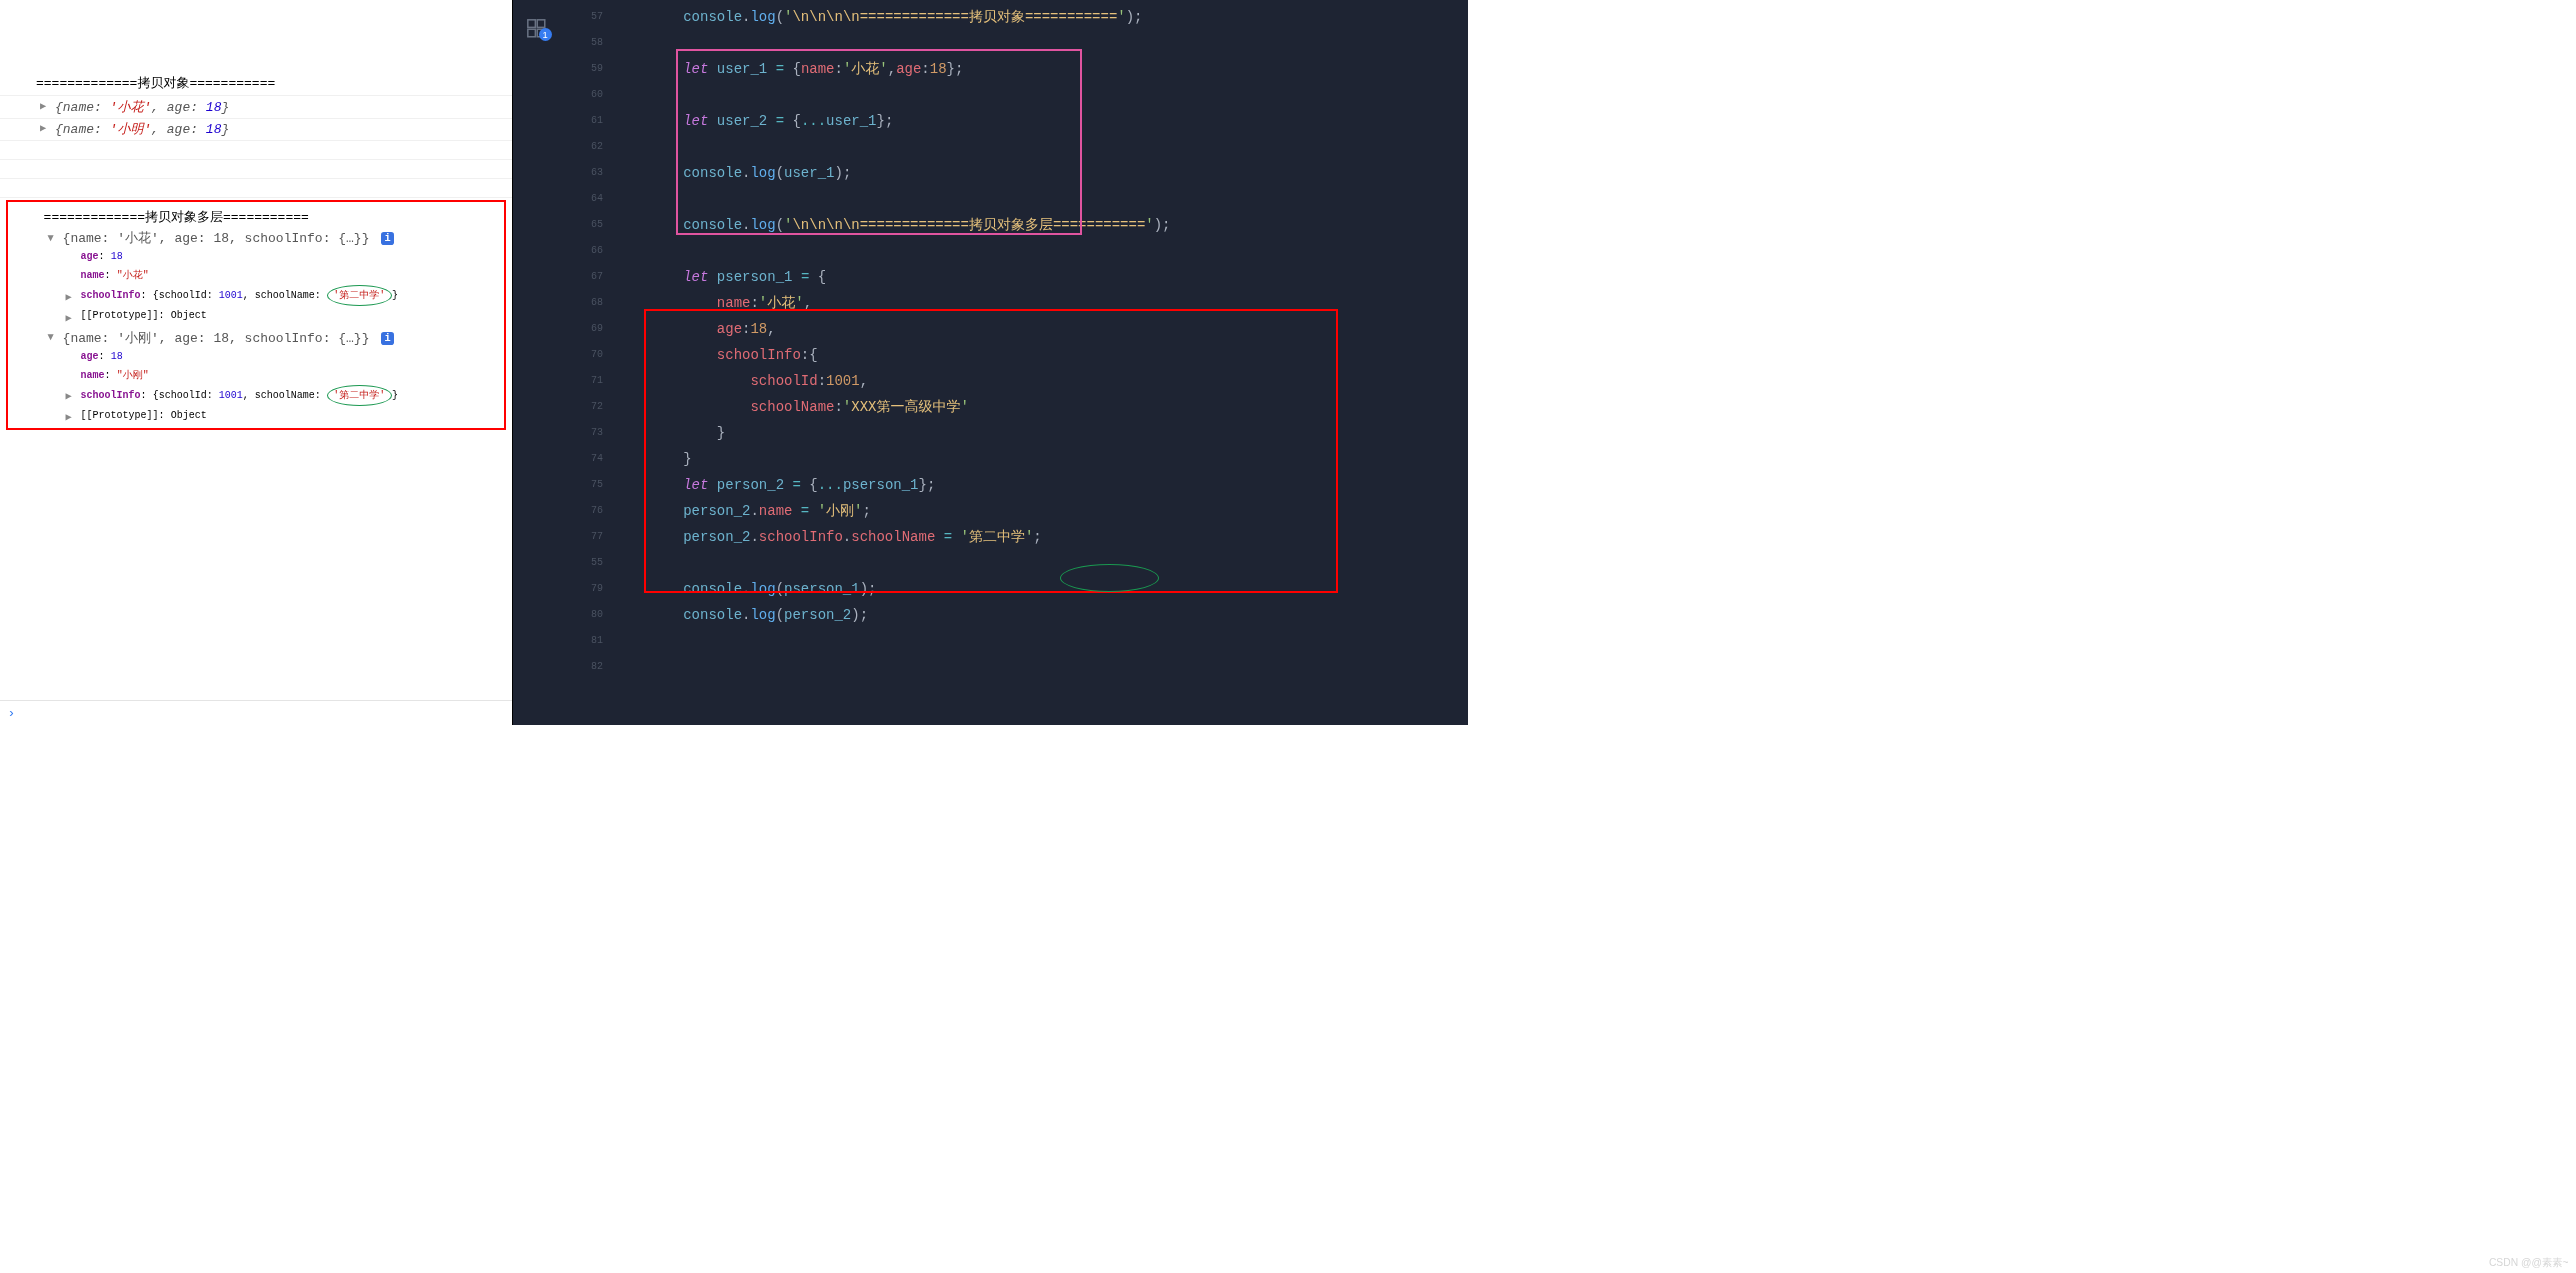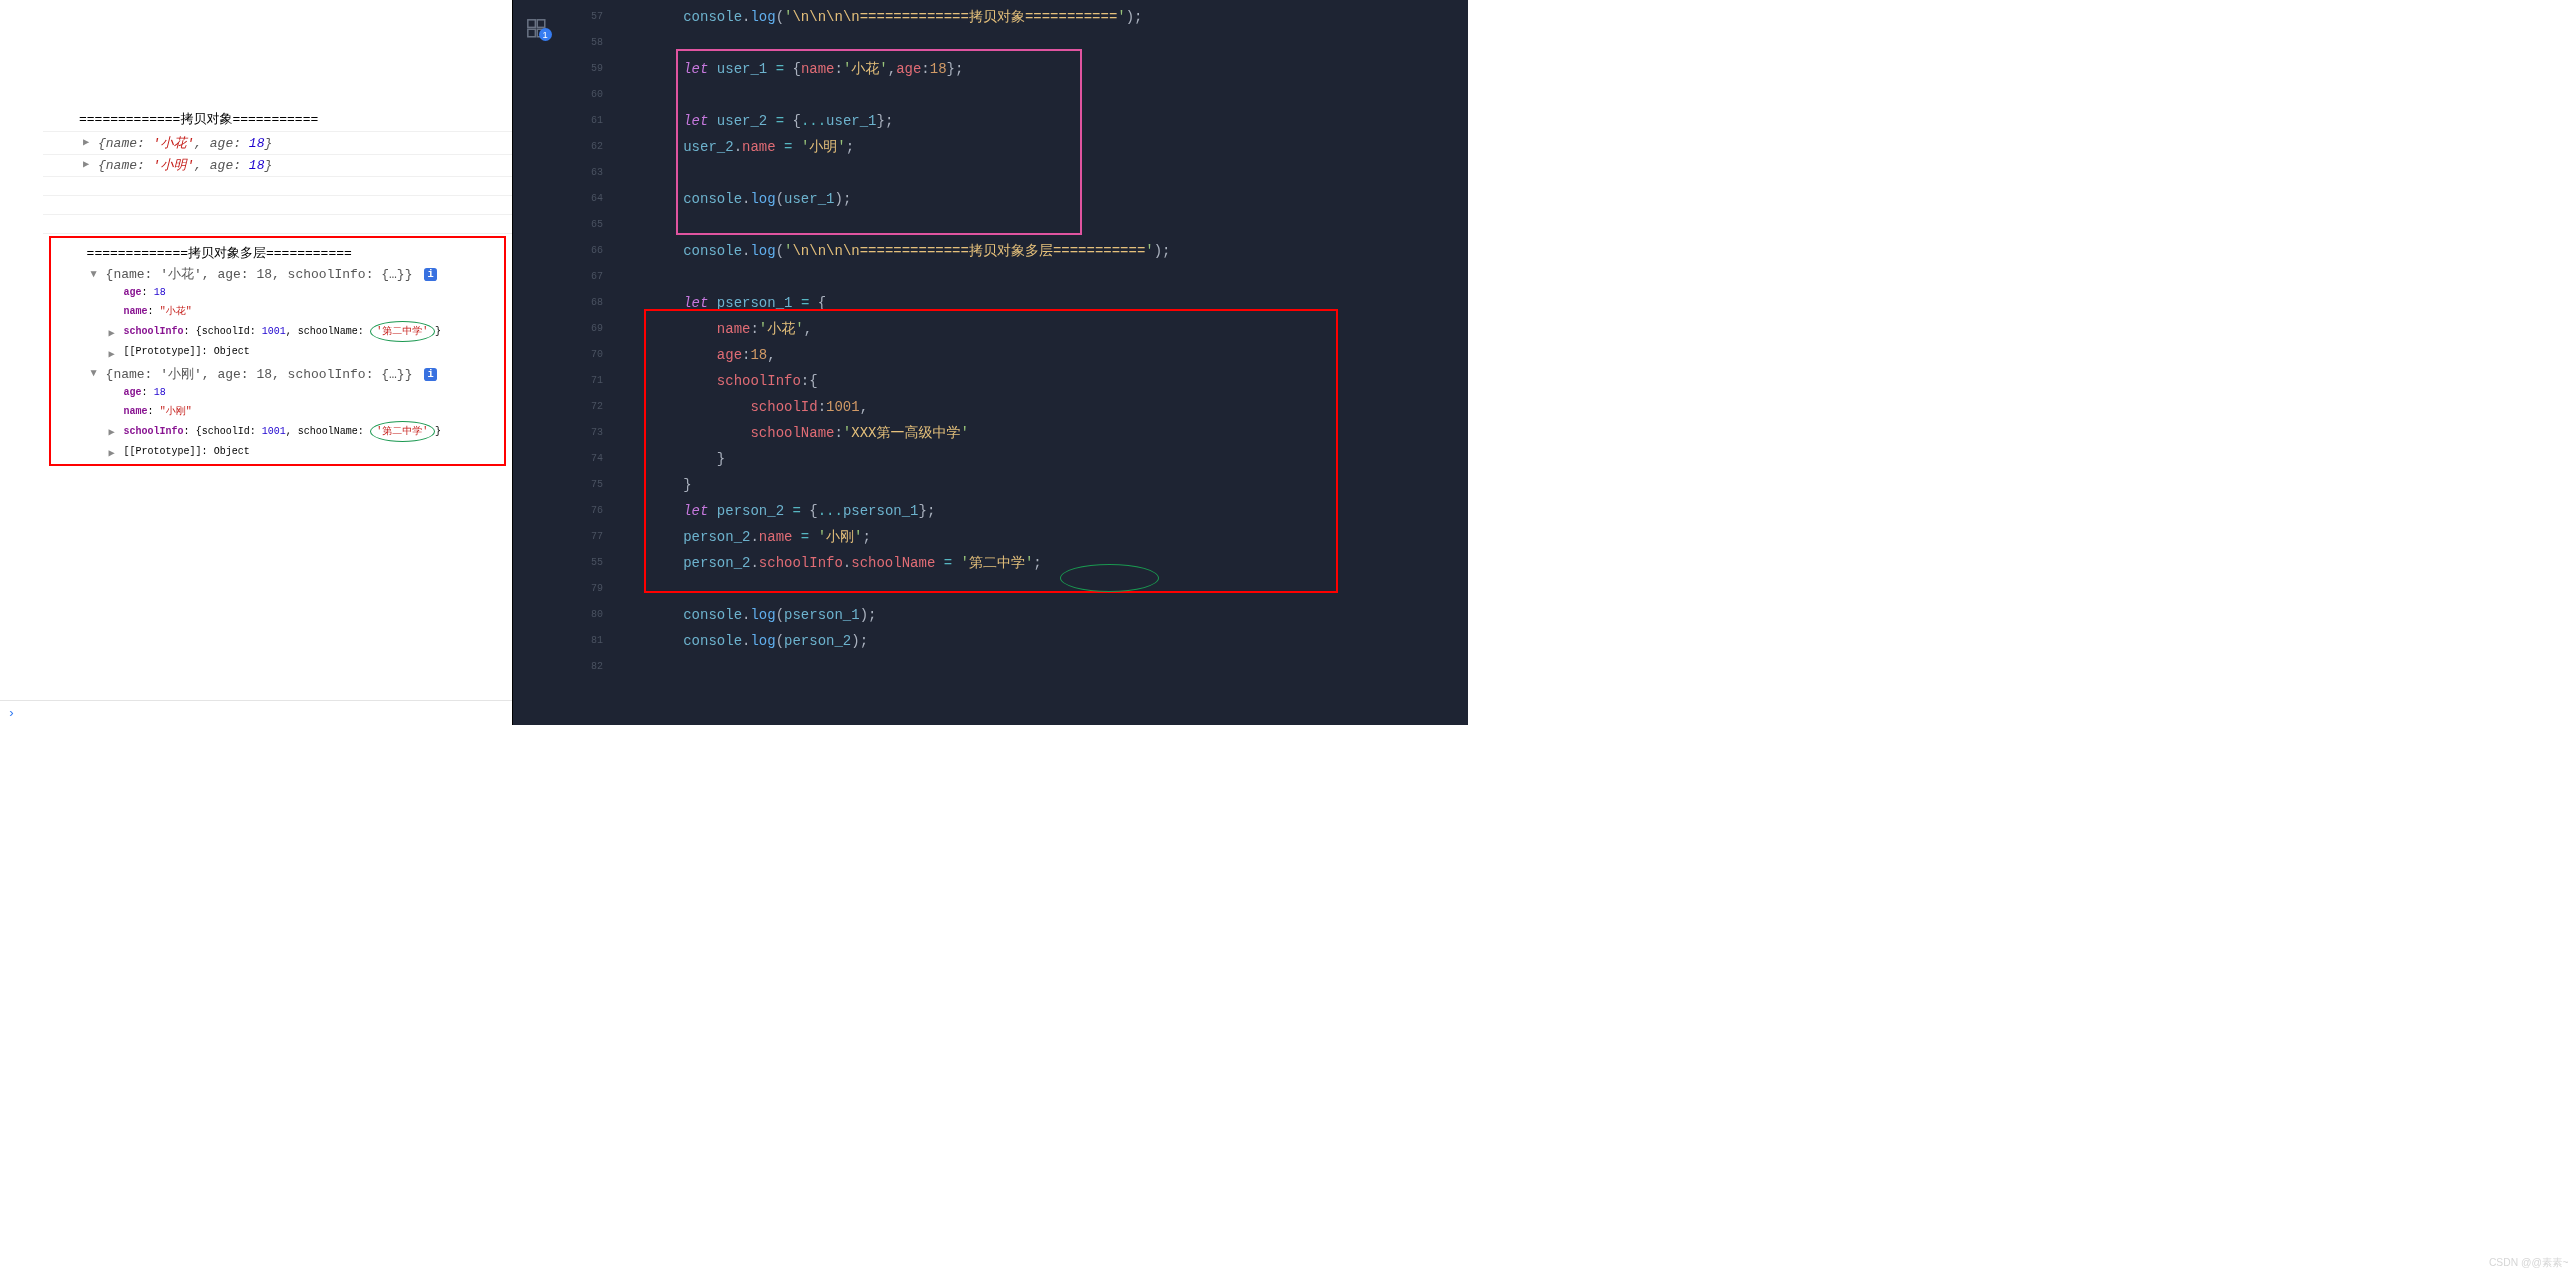--- a/index.html
+++ b/index.html
@@ -31,21 +31,21 @@
 }
 .console-line {
   border-bottom: 0.9px solid #f0f0f0;
   padding: 1.9px 7.5px 1.9px 36px;
   min-height: 19px;
   line-height: 19px;
   white-space: pre-wrap;
   font-style: italic;
 }
 .console-line.plain { font-style: normal; }
-.console-section1 { margin-top: 108px; padding-left: 43px; }
+.console-section1 { margin-top: 72px; }
 
 .obj-line {
   border-bottom: 0.9px solid #f0f0f0;
   padding: 1.9px 7.5px 1.9px 55px;
   position: relative;
   font-style: italic;
 }
 .tri { position: absolute; left: 40px; top: 2.8px; color: #888; font-size: 10.3px; }
 .tri-down::before { content: "▼"; }
 .tri-right::before { content: "▶"; }
@@ -312,21 +312,20 @@
     <div class="code-area" id="code">
 
       <div class="hilite-box pink-box" style="top:49px; left:60px; width:406px; height:186px;"></div>
       <div class="hilite-box red-code-box" style="top:309px; left:28px; width:694px; height:284px;"></div>
       <div class="green-oval" style="top:564px; left:444px; width:99px; height:28px;"></div>
     <div class="code-line">        <span class="c-var">console</span>.<span class="c-method">log</span>(<span class="c-str">'</span><span class="c-str-cn">\n\n\n\n=============拷贝对象===========</span><span class="c-str">'</span>);</div>
         <div class="code-line"></div>
         <div class="code-line">        <span class="c-kw">let</span> <span class="c-var">user_1</span> <span class="c-op">=</span> {<span class="c-prop">name</span>:<span class="c-str">'</span><span class="c-str-cn">小花</span><span class="c-str">'</span>,<span class="c-prop">age</span>:<span class="c-num">18</span>};</div>
         <div class="code-line"></div>
         <div class="code-line">        <span class="c-kw">let</span> <span class="c-var">user_2</span> <span class="c-op">=</span> {<span class="c-op">...</span><span class="c-var">user_1</span>};</div>
-        <div class="code-line">        <span class="c-var">user_2</span>.<span class="c-prop">name</span> <span class="c-op">=</span> <span class="c-str">'</span><span class="c-str-cn">小明</span><span class="c-str">'</span>;</div>
         <div class="code-line"></div>
         <div class="code-line">        <span class="c-var">console</span>.<span class="c-method">log</span>(<span class="c-var">user_1</span>);</div>
         <div class="code-line"></div>
         <div class="code-line">        <span class="c-var">console</span>.<span class="c-method">log</span>(<span class="c-str">'</span><span class="c-str-cn">\n\n\n\n=============拷贝对象多层===========</span><span class="c-str">'</span>);</div>
         <div class="code-line"></div>
         <div class="code-line">        <span class="c-kw">let</span> <span class="c-var">pserson_1</span> <span class="c-op">=</span> {</div>
         <div class="code-line">            <span class="c-prop">name</span>:<span class="c-str">'</span><span class="c-str-cn">小花</span><span class="c-str">'</span>,</div>
         <div class="code-line">            <span class="c-prop">age</span>:<span class="c-num">18</span>,</div>
         <div class="code-line">            <span class="c-prop">schoolInfo</span>:{</div>
         <div class="code-line">                <span class="c-prop">schoolId</span>:<span class="c-num">1001</span>,</div>

